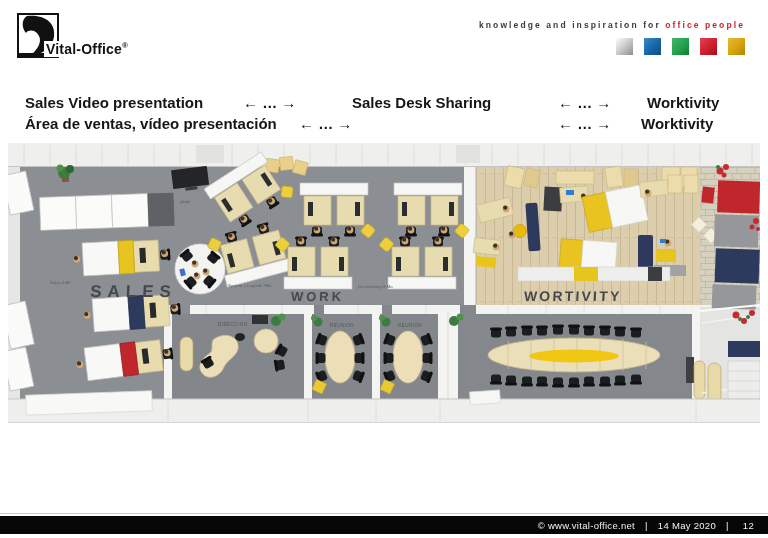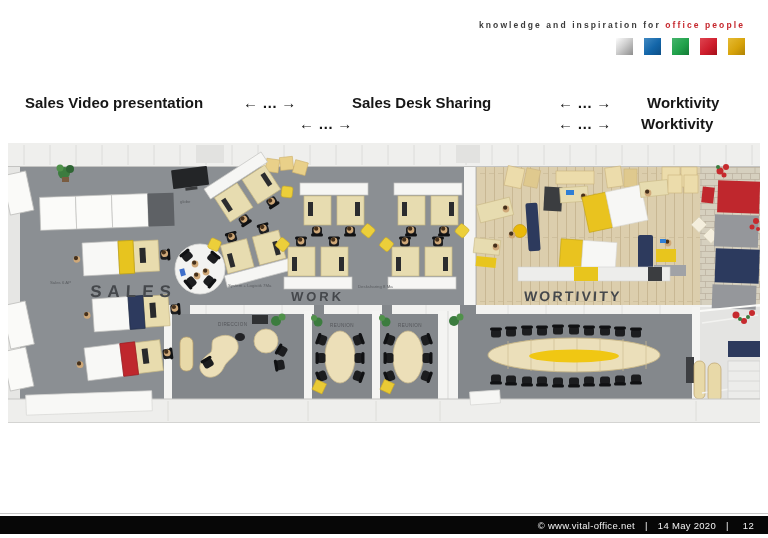--- a/index.html
+++ b/index.html
@@ -40,20 +40,28 @@
     display:flex;align-items:center;justify-content:flex-end;gap:10px;
     padding-right:14px;box-sizing:border-box;color:#f2f2f2;font-size:9.5px;letter-spacing:0.3px;
   }
   .footer-bar .page{margin-left:4px;}
 </style>
 </head>
 <body>
 
 <div class="slide">
 
+  <div class="logo">
+    <svg width="42" height="46" viewBox="0 0 42 46">
+      <rect x="1" y="1" width="40" height="43" fill="#ffffff" stroke="#111111" stroke-width="2"></rect>
+      <path d="M10,3 C28,1 39,10 37,24 C35,35 26,41 13,43 C21,36 25,29 22,23 C19,17 12,16 9,20 C4,14 5,6 10,3 Z" fill="#111111"></path>
+      <rect x="1" y="40" width="40" height="4" fill="#111111"></rect>
+    </svg>
+    <span class="logo-text"><span>Vital-Office</span><sup>®</sup></span>
+  </div>
 
   <div class="tagline">
     <div class="tagline-row">
       <span class="tagline-normal">knowledge and inspiration for</span>
       <span class="tagline-highlight">office people</span>
     </div>
     <div class="squares">
       <div class="square" style="background:linear-gradient(135deg,#fcfcfc 0%,#cfcfcf 45%,#8e8e8e 100%)"></div>
       <div class="square" style="background:linear-gradient(135deg,#4189c2 0%,#1366a9 55%,#0d4f86 100%)"></div>
       <div class="square" style="background:linear-gradient(135deg,#45b46c 0%,#21a24b 55%,#147a36 100%)"></div>
@@ -64,20 +72,21 @@
 
   <div class="headers">
     <div class="header-line">
       <span style="left:25px">Sales Video presentation</span>
       <span style="left:243px">← … →</span>
       <span style="left:352px">Sales Desk Sharing</span>
       <span style="left:558px">← … →</span>
       <span style="left:647px">Worktivity</span>
     </div>
     <div class="header-line">
+      <span style="left:25px">Área de ventas, vídeo presentación</span>
       <span style="left:299px">← … →</span>
       <span style="left:558px">← … →</span>
       <span style="left:641px">Worktivity</span>
     </div>
   </div>
 
   <div class="floorplan">
   <svg width="752" height="290" viewBox="0 0 752 290">
     <defs>
       <pattern id="wood" width="9" height="64" patternUnits="userSpaceOnUse">

